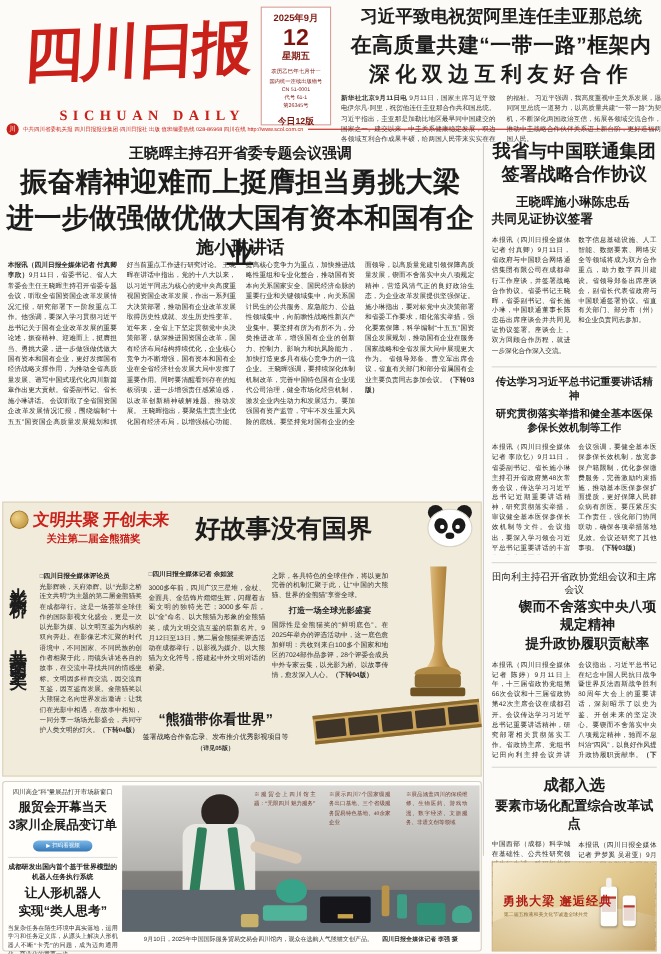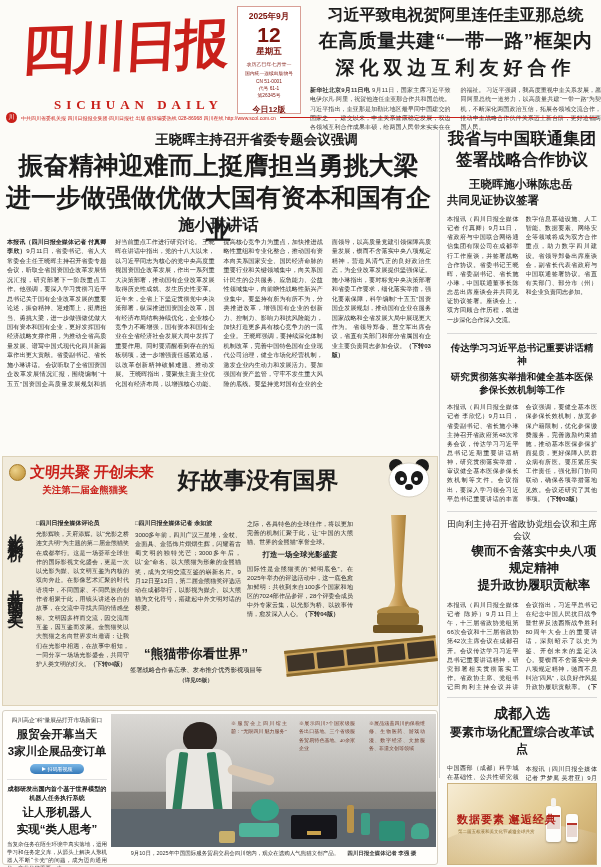--- a/index.html
+++ b/index.html
@@ -30,21 +30,21 @@
   .ts-body{margin-top:5px;column-count:2;column-gap:10px;font-size:6px;line-height:1.55;
     text-align:justify;color:#3a3a3a;height:47px;overflow:hidden;}
   .lede{font-weight:bold;}
   .pressline{position:absolute;left:6px;top:112px;right:4px;display:flex;align-items:center;gap:4px;}
   .press-logo{width:11px;height:11px;border-radius:50%;background:#c9201a;color:#fff;font-size:6px;
     display:flex;align-items:center;justify-content:center;flex:0 0 auto;}
   .press-text{color:#c9201a;font-size:5px;white-space:nowrap;overflow:hidden;max-width:420px;}
   .press-rule{flex:1;border-top:1.5px solid #c9201a;}
 
   
-  .lead-kicker{position:absolute;left:0;top:131px;width:437px;text-align:center;font-weight:bold;font-size:13.5px;padding-left:38px;}
+  .lead-kicker{position:absolute;left:0;top:131px;width:437px;text-align:center;font-weight:bold;font-size:13.5px;}
   .lead-h1{position:absolute;left:0;top:149px;width:437px;text-align:center;font-size:25px;font-weight:900;}
   .lead-h2{position:absolute;left:0;top:181px;width:437px;text-align:center;font-size:25px;font-weight:900;}
   .lead-speaker{position:absolute;left:0;top:215px;width:437px;text-align:center;font-weight:bold;font-size:16px;}
   .lead-body{position:absolute;left:7px;top:237px;width:424px;height:215px;column-count:4;column-gap:9px;
     font-size:6.1px;line-height:1.55;text-align:justify;color:#2b2b2b;overflow:hidden;}
 
   
   .vdiv{position:absolute;left:439px;top:130px;height:648px;border-left:1px solid #cfcfcf;}
   .rcol{position:absolute;left:447px;top:128px;width:150px;}
   .rA-h{font-size:16.5px;font-weight:900;text-align:center;line-height:1.3;}
@@ -226,21 +226,21 @@
 
   <div class="ad">
     <div class="ad-swirl"></div>
     <div class="bottle" style="left:98px;top:22px;width:15px;height:36px;">
         <div class="lbl"></div>
       </div>
     <div class="neck" style="left:103px;top:14px;width:5px;height:9px;"></div>
     <div class="bottle" style="left:118px;top:30px;width:12px;height:28px;">
         <div class="lbl"></div>
       </div>
-    <div class="ad-head serif">数据要素 邂逅经典</div>
+    <div class="ad-head serif">勇挑大梁 邂逅经典</div>
     <div class="ad-sub">第二届五粮液和美文化节诚邀全球共赏</div>
   </div>
 
   <div class="feature">
     <div class="badge">
       <div class="badge-row">
         <div class="badge-icon"></div>
         <div class="badge-title serif">文明共聚 开创未来</div>
       </div>
       <div class="badge-sub">关注第二届金熊猫奖</div>

